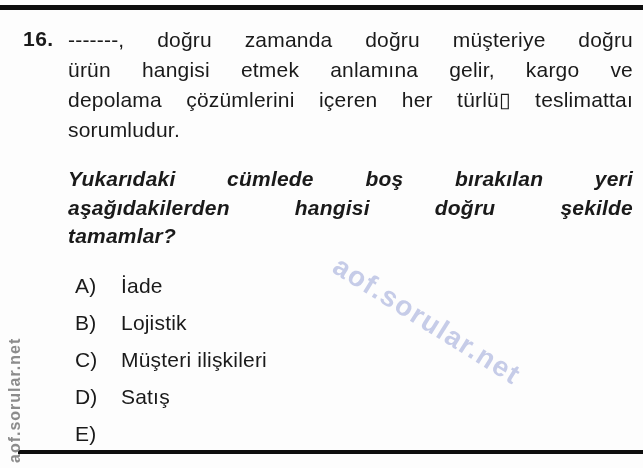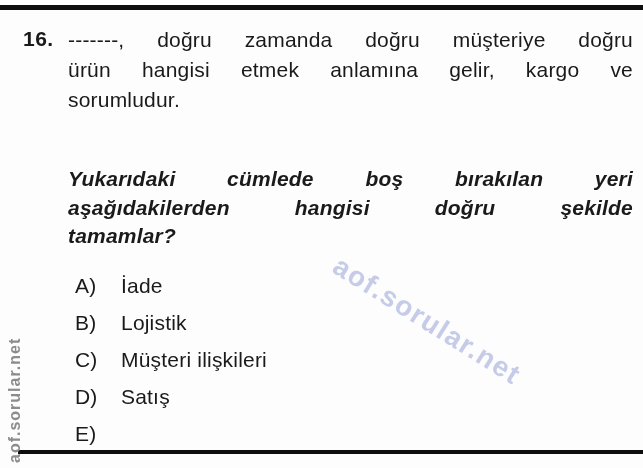--- a/index.html
+++ b/index.html
@@ -56,20 +56,21 @@
 <div class="sheet">
 
   <div class="scanline top"></div>
   <div class="scanline bottom"></div>
 
   <div class="qnum">16.</div>
 
   <div class="qbody">
     <div class="jline">-------, doğru zamanda doğru müşteriye doğru</div>
     <div class="jline">ürün hangisi etmek anlamına gelir, kargo ve</div>
+    <div class="jline">depolama çözümlerini içeren her türlü▯ teslimattaı</div>
     <div class="lline">sorumludur.</div>
   </div>
 
   <div class="qprompt">
     <div class="jline">Yukarıdaki cümlede boş bırakılan yeri</div>
     <div class="jline">aşağıdakilerden hangisi doğru şekilde</div>
     <div class="lline">tamamlar?</div>
   </div>
 
   <div class="options">

